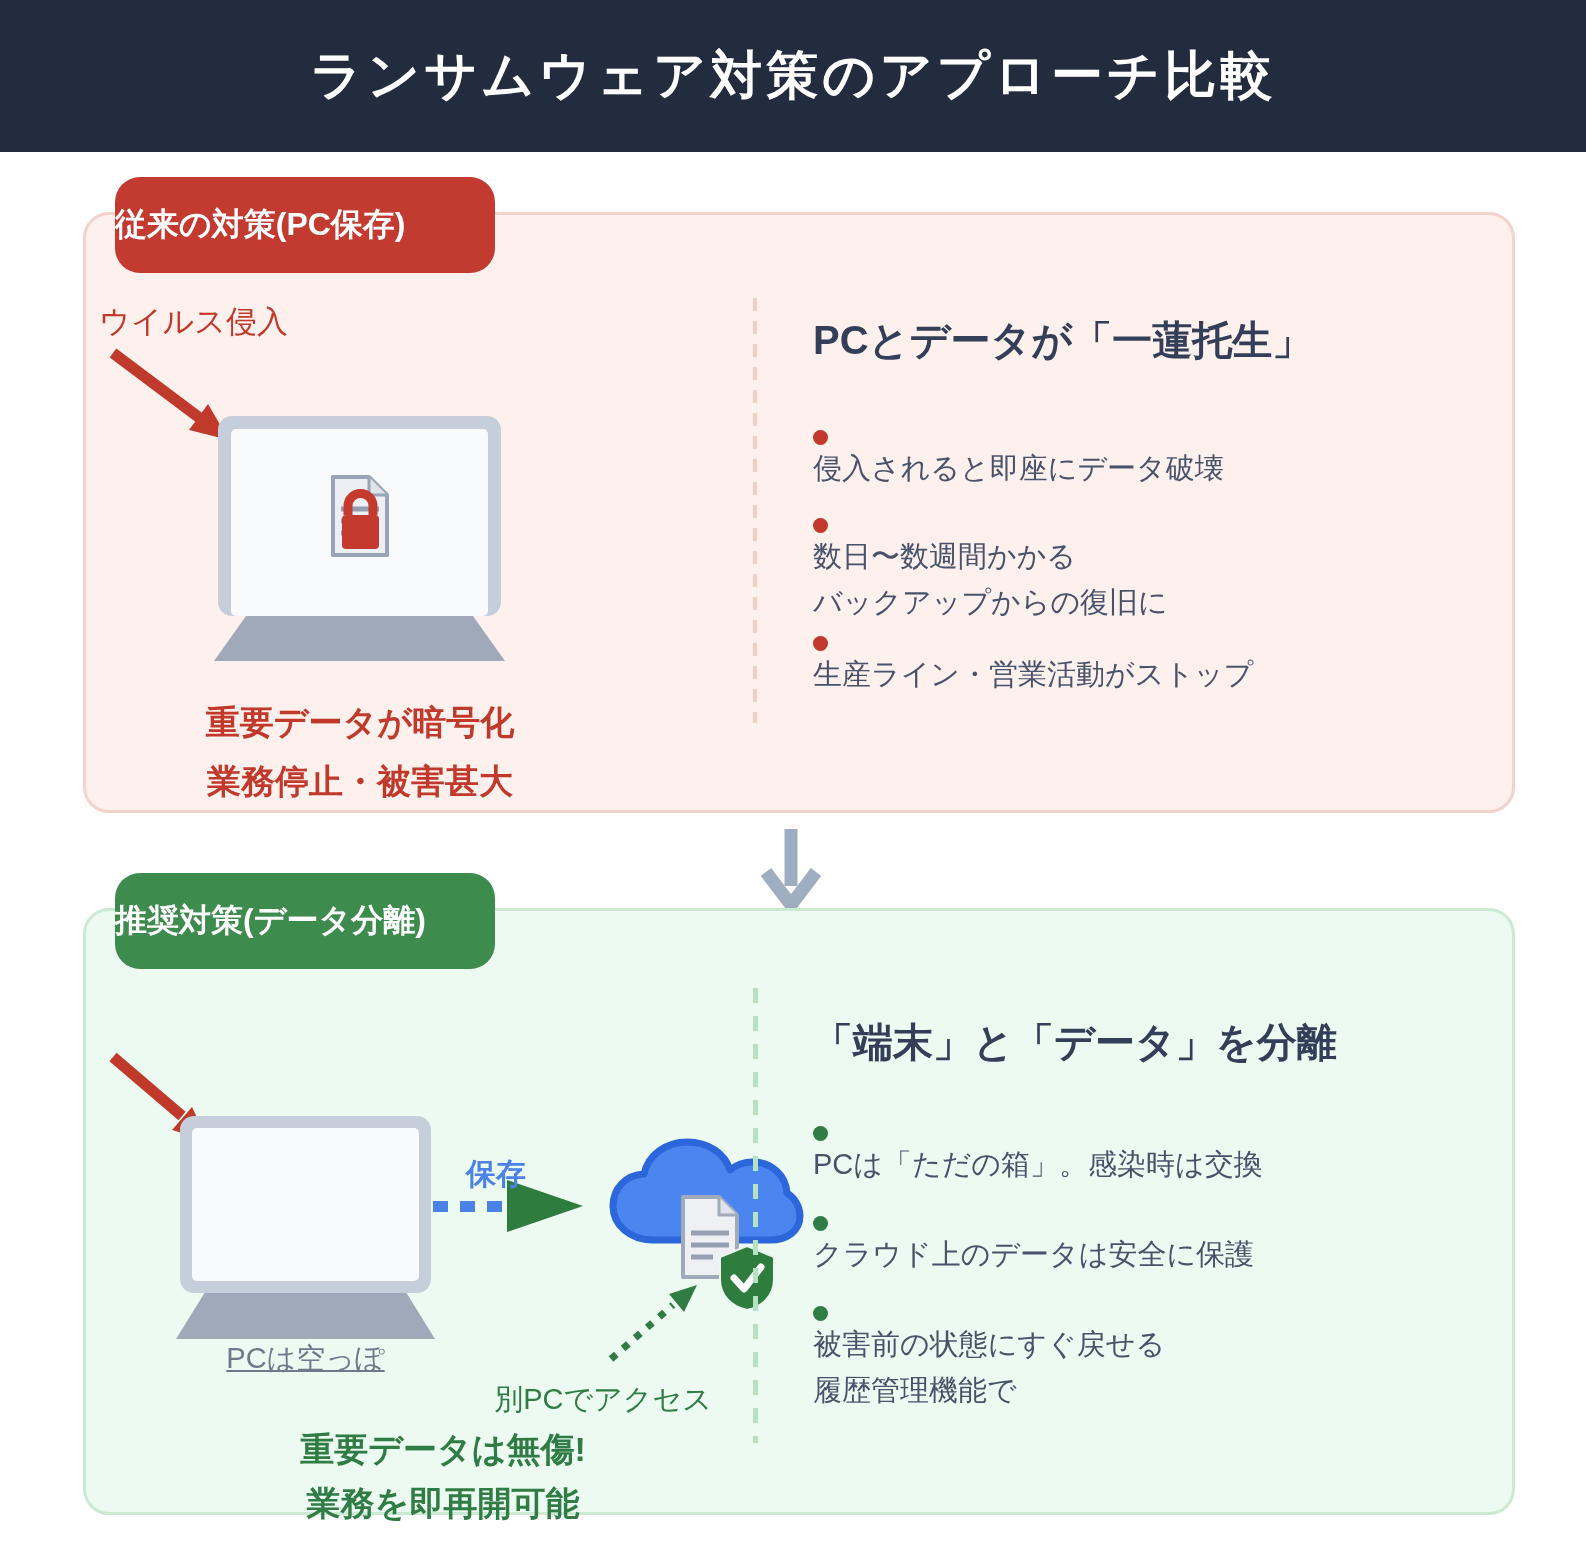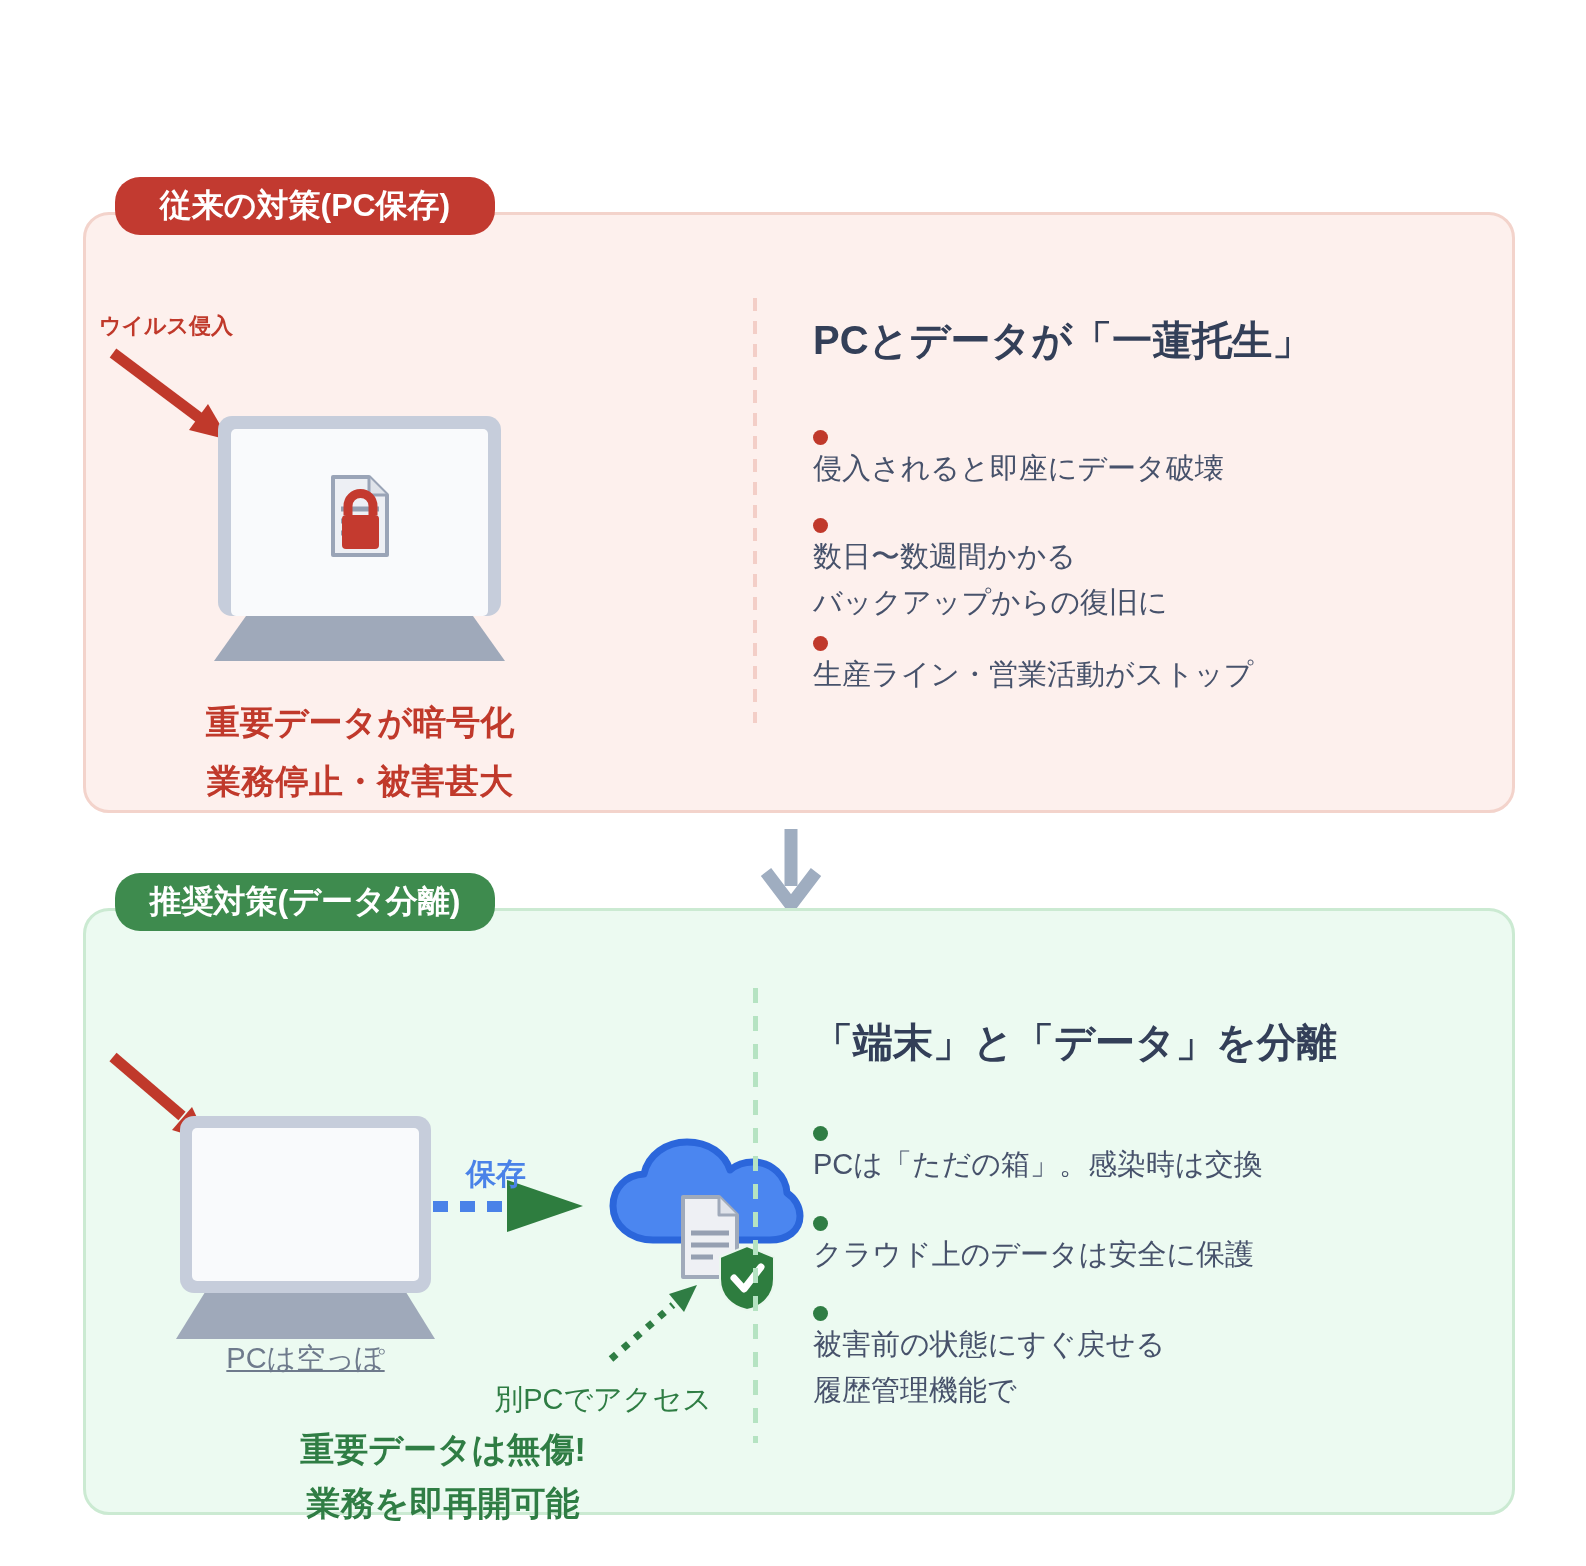--- a/index.html
+++ b/index.html
@@ -17,26 +17,26 @@
   .page{position:relative;width:1586px;height:1566px;background:#fff;overflow:hidden;margin:0 auto;}
 
   .header{position:absolute;left:0;top:0;width:1586px;height:152px;background:var(--header-bg);
     display:flex;align-items:center;justify-content:center;}
   .title{color:#fff;font-size:52px;font-weight:bold;letter-spacing:4px;}
 
   .panel{position:absolute;left:83px;width:1432px;border-radius:26px;}
   .panel.red{top:212px;height:601px;background:var(--panel-red-bg);border:3px solid var(--panel-red-border);}
   .panel.green{top:908px;height:607px;background:var(--panel-green-bg);border:3px solid var(--panel-green-border);}
 
-  .badge{position:absolute;left:29px;top:-38px;width:380px;height:58px;border-radius:25px;
-    display:flex;align-items:center;justify-content:center;color:#fff;font-size:32px;font-weight:bold;z-index:3;}
+  .badge{position:absolute;left:29px;top:-38px;width:380px;height:96px;border-radius:25px;
+    display:flex;align-items:center;justify-content:flex-start;color:#fff;font-size:32px;font-weight:bold;z-index:3;}
   .badge.red{background:var(--badge-red);}
   .badge.green{background:var(--badge-green);}
 
-  .virus-label{position:absolute;left:13px;top:86px;font-size:22px;font-weight:bold;color:var(--accent-red);margin-top:10px;}
+  .virus-label{position:absolute;left:13px;top:86px;font-size:31px;font-weight:normal;color:var(--accent-red);}
 
   .laptop{position:absolute;}
   .laptop .frame{position:absolute;left:0;top:0;width:100%;border-radius:14px;background:var(--laptop-frame-gray);}
   .laptop .screen{position:absolute;left:13px;top:13px;right:13px;bottom:13px;border-radius:5px;background:var(--screen-white);}
   .laptop .base{position:absolute;background:var(--laptop-base-gray);
     clip-path:polygon(11% 0,89% 0,100% 100%,0 100%);}
   .laptop .doc-center{position:absolute;left:50%;top:50%;transform:translate(-50%,-50%);}
 
   .caption{position:absolute;width:424px;text-align:center;font-size:34px;font-weight:bold;}
   .caption.red{color:var(--accent-red);}
@@ -67,20 +67,23 @@
   .access-label{position:absolute;left:397px;top:469px;width:240px;text-align:center;
     font-size:29px;color:var(--accent-green);}
   .abs{position:absolute;}
   svg{display:block;}
 </style>
 </head>
 <body>
 
 <div class="page">
 
+  <div class="header">
+    <div class="title">ランサムウェア対策のアプローチ比較</div>
+  </div>
 
   <section class="panel red">
     <div class="badge red">
       <span>従来の対策(PC保存)</span>
     </div>
 
     <div class="virus-label">ウイルス侵入</div>
 
     <svg class="abs" style="left:15px;top:130px" width="140" height="105" viewBox="0 0 140 105">
       <line x1="12" y1="8" x2="100" y2="74" stroke="var(--accent-red)" stroke-width="11"></line>

